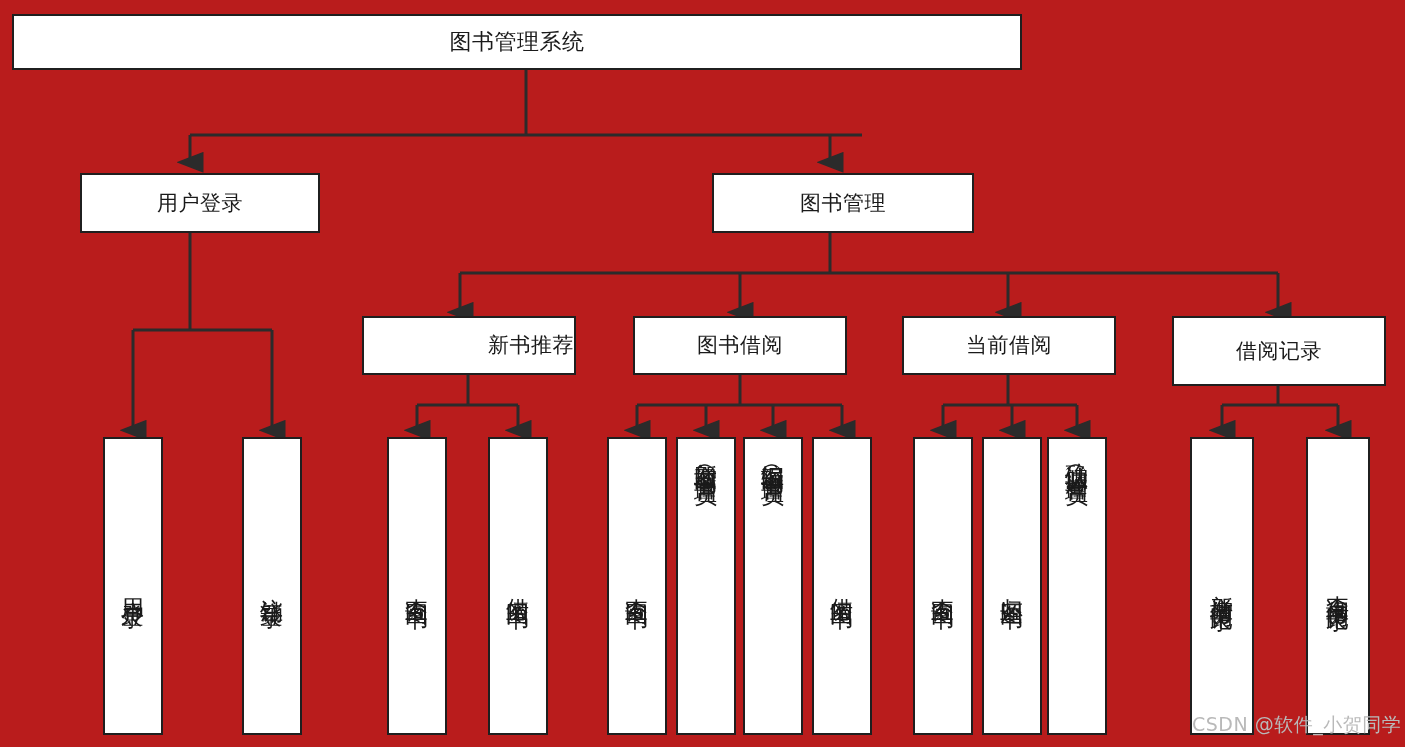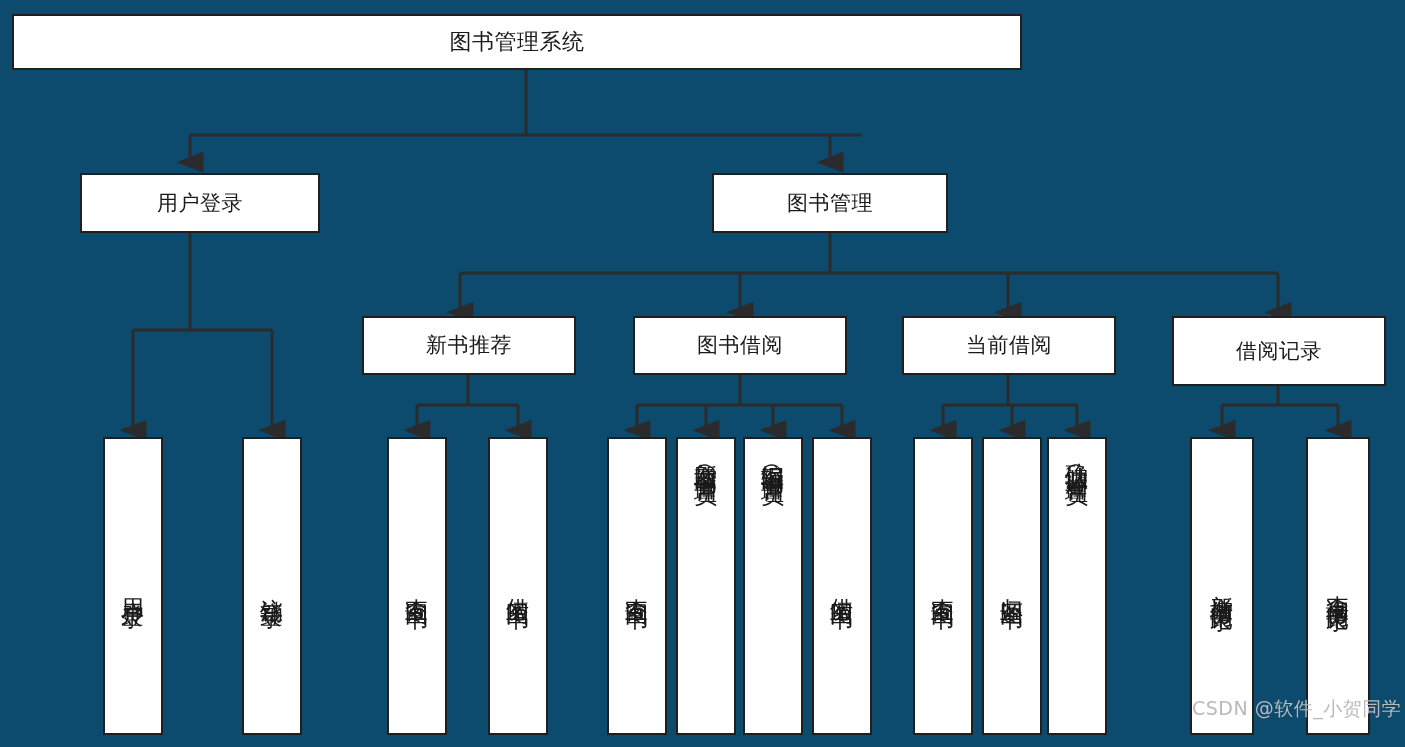--- a/index.html
+++ b/index.html
@@ -8,21 +8,21 @@
     padding: 0;
     background: #ffffff;
   }
   body {
     font-family: "DejaVu Sans", "Liberation Sans", sans-serif;
   }
   #diagram-canvas {
     position: relative;
     width: 1405px;
     height: 747px;
-    background: #0c4a6e;
+    background: #b91c1c;
     overflow: hidden;
   }
   #connector-layer {
     position: absolute;
     left: 0;
     top: 0;
     width: 1405px;
     height: 747px;
     pointer-events: none;
   }
@@ -134,25 +134,25 @@
   </svg>
 
   <div class="node root horiz" style="left:12px; top:14px; width:1010px; height:56px;">
     <span class="node-label">图书管理系统</span>
   </div>
 
   <div class="node horiz" style="left:80px; top:173px; width:240px; height:60px;">
     <span class="node-label">用户登录</span>
   </div>
 
-  <div class="node horiz" style="left:712px; top:173px; width:236px; height:60px;">
+  <div class="node horiz" style="left:712px; top:173px; width:262px; height:60px;">
     <span class="node-label">图书管理</span>
   </div>
 
-  <div class="node horiz" style="left:362px; top:316px; width:214px; height:59px;">
+  <div class="node horiz" style="left:362px; top:316px; width:214px; height:59px;justify-content:flex-end;">
     <span class="node-label">新书推荐</span>
   </div>
 
   <div class="node horiz" style="left:902px; top:316px; width:214px; height:59px;">
     <span class="node-label">当前借阅</span>
   </div>
 
   <div class="node horiz" style="left:633px; top:316px; width:214px; height:59px;">
     <span class="node-label">图书借阅</span>
   </div>
@@ -206,15 +206,15 @@
   </div>
 
   <div class="node vert centered" style="left:1190px; top:437px; width:64px; height:298px;">
     <span class="node-label">新增借阅记录</span>
   </div>
 
   <div class="node vert centered" style="left:1306px; top:437px; width:64px; height:298px;">
     <span class="node-label">查询借阅记录</span>
   </div>
 
-  <div class="watermark" style="left:1192px; top:696px;">CSDN @软件_小贺同学</div>
+  <div class="watermark" style="left:1192px; top:712px;">CSDN @软件_小贺同学</div>
 
 </div>
 
 </body></html>

